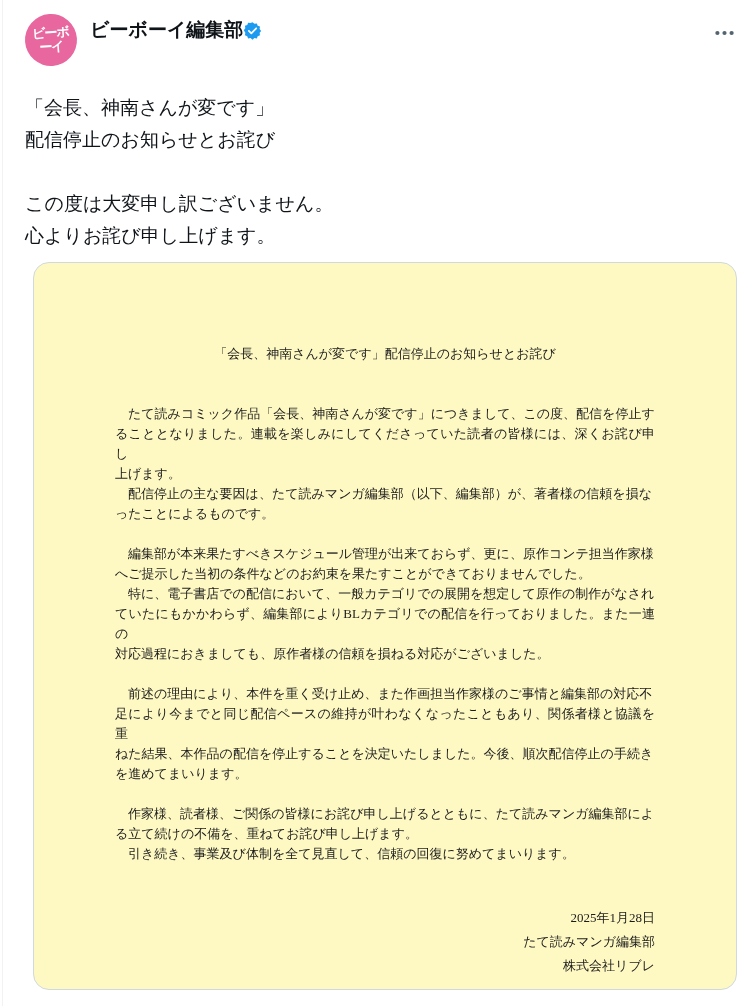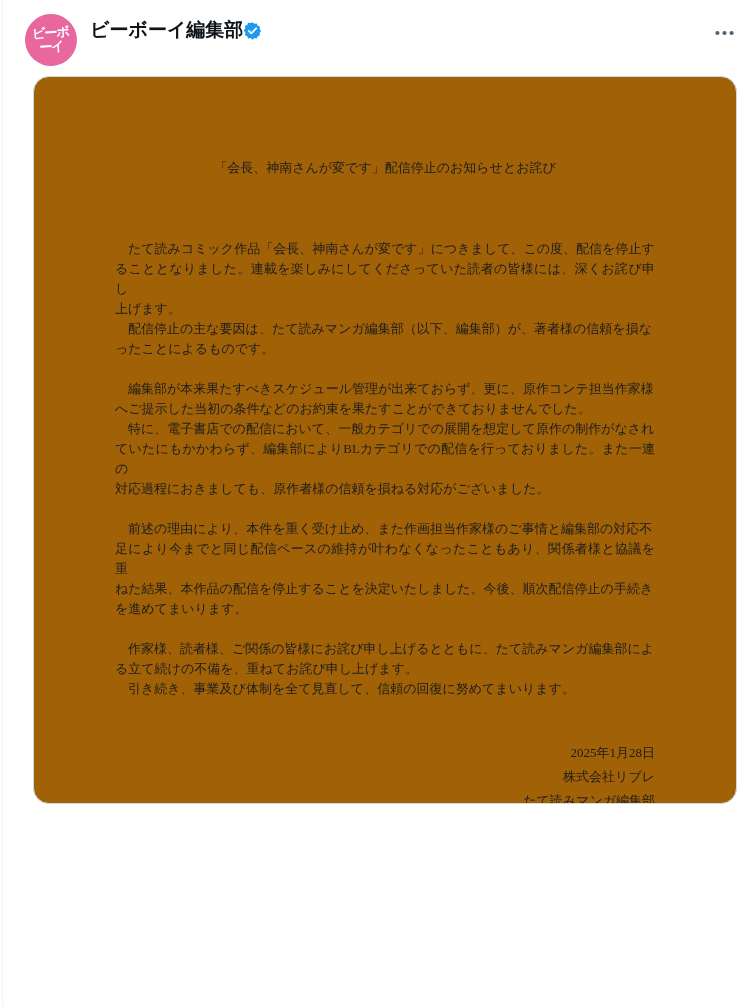--- a/index.html
+++ b/index.html
@@ -54,37 +54,37 @@
     font-size: 19px; line-height: 32px;
     color: var(--text-primary, #0f1419);
     white-space: pre-line;
   }
 
   .image-card {
     margin: 10px 0 0 8px;
     width: 704px; height: 728px;
     border: 1px solid var(--card-border, #cfd9de);
     border-radius: 16px;
-    background: #a16207;
+    background: #fef9c3;
     overflow: hidden;
     cursor: pointer;
   }
 
   .letter {
     font-family: "Liberation Serif", "DejaVu Serif", serif;
     color: var(--letter-text, #1c1c1c);
     padding-top: 82px;
     cursor: default;
   }
   .letter-title {
     text-align: center;
     font-size: 13px; line-height: 18px;
   }
   .letter-body {
-    width: 540px; margin: 62px auto 0;
+    width: 540px; margin: 41px auto 0;
     font-size: 13px; line-height: 20px;
     white-space: pre-wrap;
     text-align: justify;
   }
   .letter-signature {
     width: 540px; margin: 42px auto 10px;
     text-align: right;
     font-size: 13px; line-height: 24px;
   }
 </style>
@@ -115,20 +115,25 @@
     <button class="more" aria-label="More">
       <svg width="19" height="10" viewBox="0 0 19 10" aria-hidden="true">
         <circle cx="2.4" cy="5" r="2.1" fill="currentColor"></circle>
         <circle cx="9.5" cy="5" r="2.1" fill="currentColor"></circle>
         <circle cx="16.6" cy="5" r="2.1" fill="currentColor"></circle>
       </svg>
     </button>
 
   </div>
 
+  <div class="tweet-text">「会長、神南さんが変です」
+配信停止のお知らせとお詫び
+
+この度は大変申し訳ございません。
+心よりお詫び申し上げます。</div>
 
   <figure class="image-card">
     <div class="letter">
       <div class="letter-title">「会長、神南さんが変です」配信停止のお知らせとお詫び</div>
       <div class="letter-body">　たて読みコミック作品「会長、神南さんが変です」につきまして、この度、配信を停止す
 ることとなりました。連載を楽しみにしてくださっていた読者の皆様には、深くお詫び申し
 上げます。
 　配信停止の主な要因は、たて読みマンガ編集部（以下、編集部）が、著者様の信頼を損な
 ったことによるものです。
 
@@ -141,19 +146,19 @@
 　前述の理由により、本件を重く受け止め、また作画担当作家様のご事情と編集部の対応不
 足により今までと同じ配信ペースの維持が叶わなくなったこともあり、関係者様と協議を重
 ねた結果、本作品の配信を停止することを決定いたしました。今後、順次配信停止の手続き
 を進めてまいります。
 
 　作家様、読者様、ご関係の皆様にお詫び申し上げるとともに、たて読みマンガ編集部によ
 る立て続けの不備を、重ねてお詫び申し上げます。
 　引き続き、事業及び体制を全て見直して、信頼の回復に努めてまいります。</div>
       <div class="letter-signature">
         <div>2025年1月28日</div>
+        <div>たて読みマンガ編集部</div>
         <div>株式会社リブレ</div>
-        <div>たて読みマンガ編集部</div>
       </div>
     </div>
   </figure>
 
 </div>
 
 </body></html>

